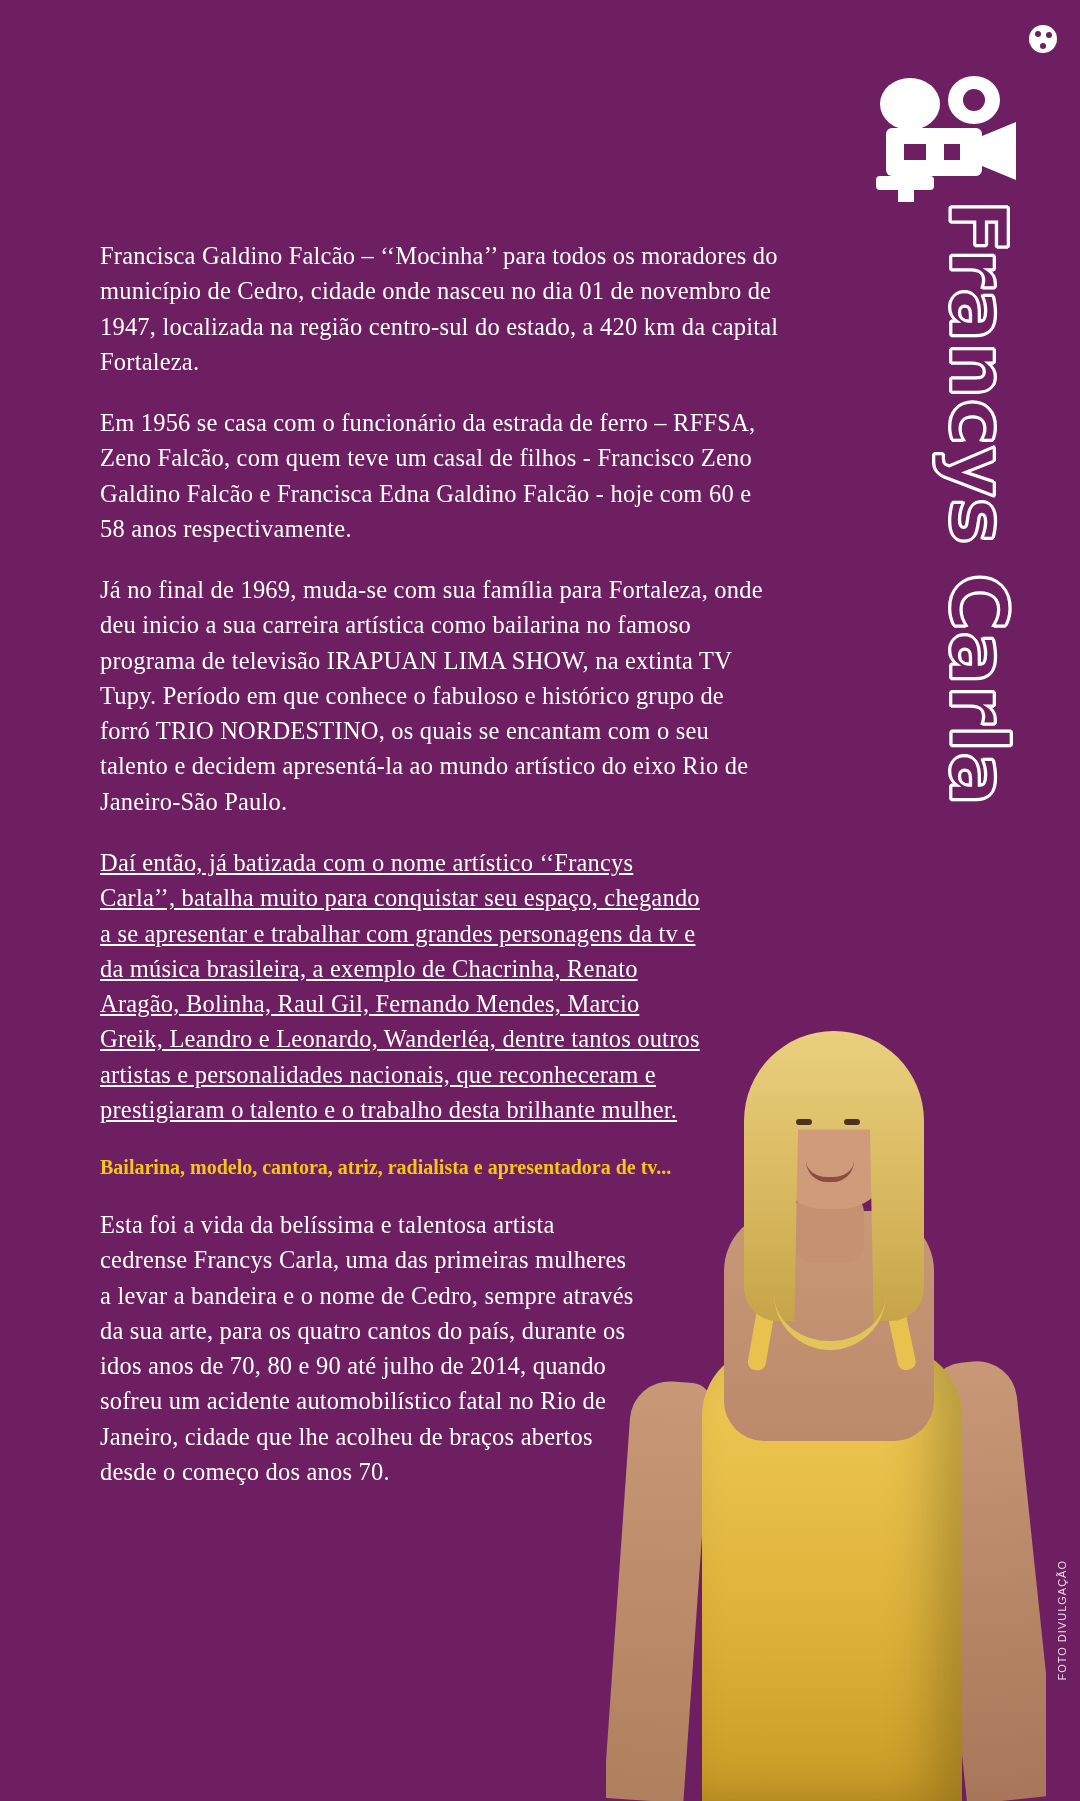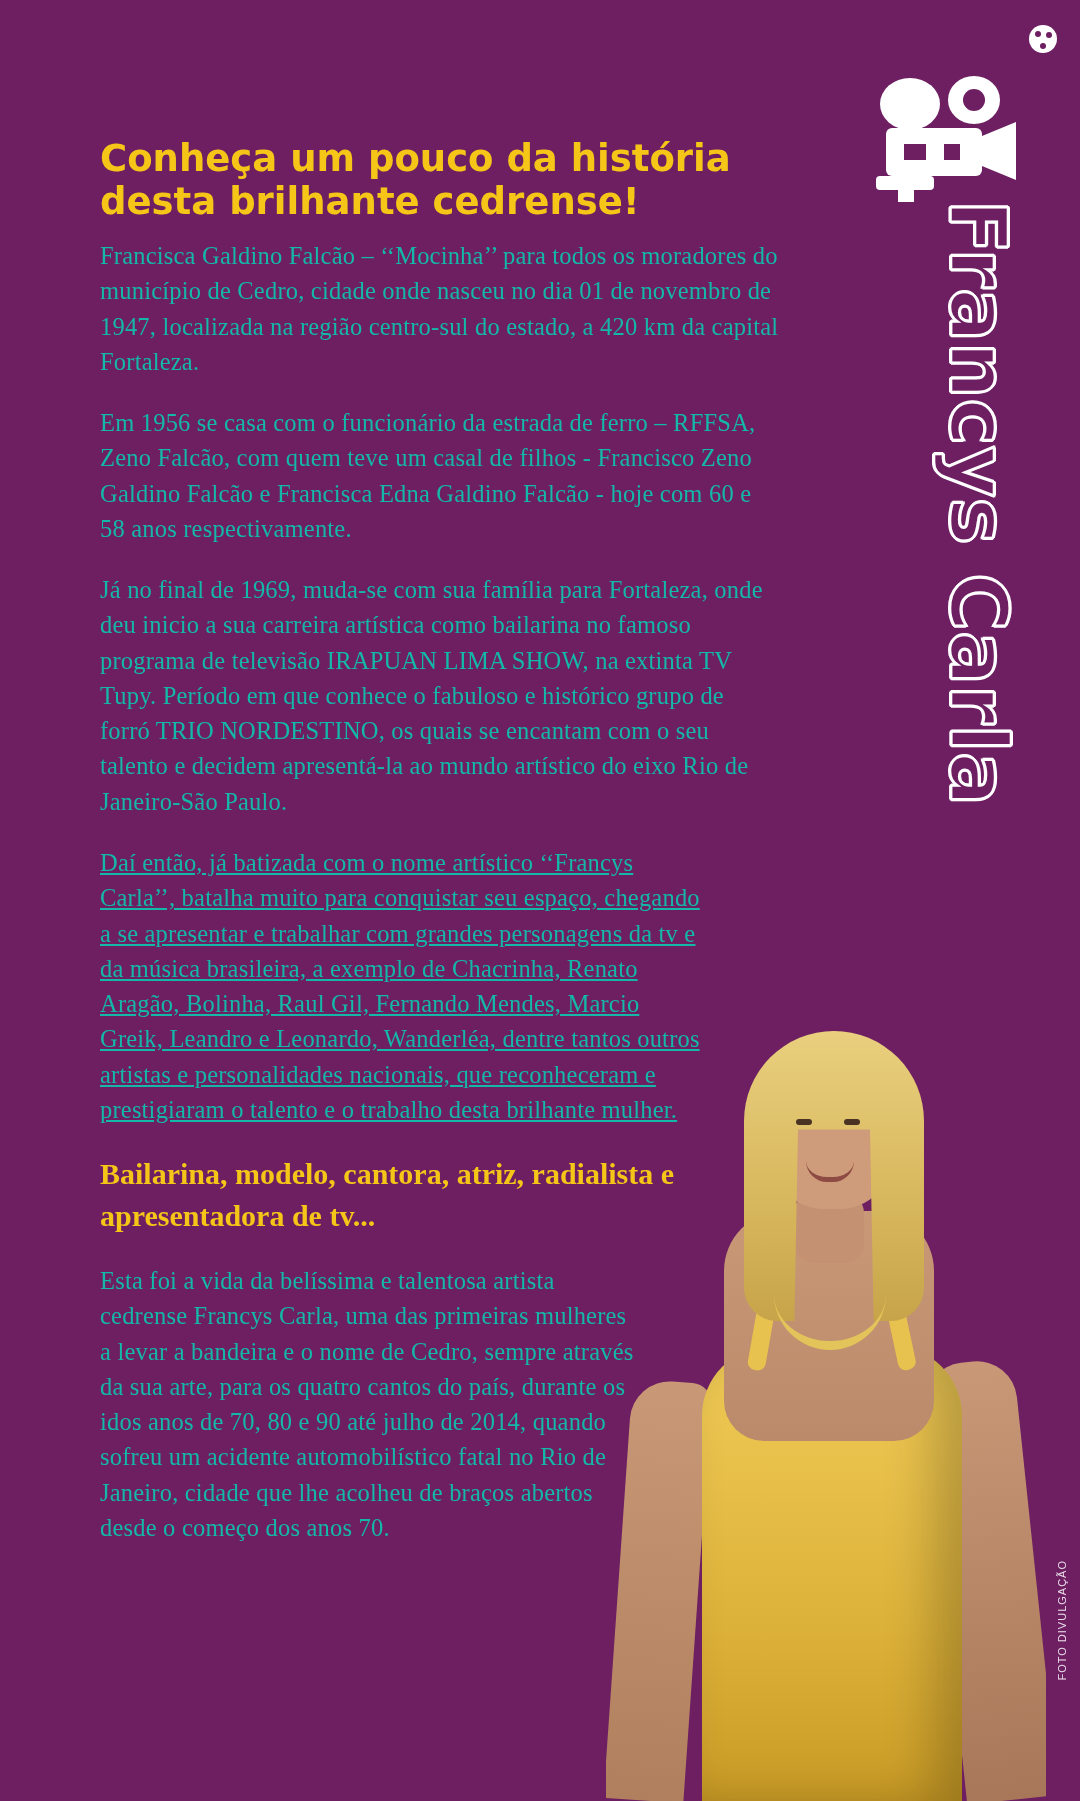--- a/index.html
+++ b/index.html
@@ -82,30 +82,30 @@
   .body-col {
     position: absolute;
     left: 100px;
     top: 238px;
     width: 680px;
   }
   .para {
     font-family: "Liberation Serif", serif;
     font-size: 24.5px;
     line-height: 1.44;
-    color: #14b8a6;
+    color: #ffffff;
     margin: 0 0 26px 0;
     letter-spacing: 0.2px;
   }
   .para.tight { width: 600px; text-decoration: underline; }
   .para.bottom { width: 540px; }
 
   .highlight {
     font-family: "Liberation Serif", serif;
-    font-size: 30px;
+    font-size: 20px;
     line-height: 1.4;
     color: #f5c518;
     font-weight: bold;
     margin: 0 0 26px 0;
     width: 600px;
   }
 
   
   .photo {
     position: absolute;
@@ -260,21 +260,20 @@
       <path d="M124 66 L158 52 L158 110 L124 96 Z" fill="#ffffff"></path>
       <rect x="18" y="106" width="58" height="14" rx="4" fill="#ffffff"></rect>
       <rect x="40" y="118" width="16" height="14" fill="#ffffff"></rect>
     </svg>
   </div>
 
   <div class="vertical-name">
     <span>Francys Carla</span>
   </div>
 
-  <h1 class="headline">Conheça um pouco da história desta brilhante cedrense!</h1>
 
   <div class="body-col">
     <p class="para">Francisca Galdino Falcão – ‘‘Mocinha’’ para todos os moradores do município de Cedro, cidade onde nasceu no dia 01 de novembro de 1947, localizada na região centro-sul do estado, a 420 km da capital Fortaleza.</p>
     <p class="para">Em 1956 se casa com o funcionário da estrada de ferro – RFFSA, Zeno Falcão, com quem teve um casal de filhos - Francisco Zeno Galdino Falcão e Francisca Edna Galdino Falcão - hoje com 60 e 58 anos respectivamente.</p>
     <p class="para">Já no final de 1969, muda-se com sua família para Fortaleza, onde deu inicio a sua carreira artística como bailarina no famoso programa de televisão IRAPUAN LIMA SHOW, na extinta TV Tupy. Período em que conhece o fabuloso e histórico grupo de forró TRIO NORDESTINO, os quais se encantam com o seu talento e decidem apresentá-la ao mundo artístico do eixo Rio de Janeiro-São Paulo.</p>
     <p class="para tight">Daí então, já batizada com o nome artístico ‘‘Francys Carla’’, batalha muito para conquistar seu espaço, chegando a se apresentar e trabalhar com grandes personagens da tv e da música brasileira, a exemplo de Chacrinha, Renato Aragão, Bolinha, Raul Gil, Fernando Mendes, Marcio Greik, Leandro e Leonardo, Wanderléa, dentre tantos outros artistas e personalidades nacionais, que reconheceram e prestigiaram o talento e o trabalho desta brilhante mulher.</p>
     <p class="highlight">Bailarina, modelo, cantora, atriz, radialista e apresentadora de tv...</p>
     <p class="para bottom">Esta foi a vida da belíssima e talentosa artista cedrense Francys Carla, uma das primeiras mulheres a levar a bandeira e o nome de Cedro, sempre através da sua arte, para os quatro cantos do país, durante os idos anos de 70, 80 e 90 até julho de 2014, quando sofreu um acidente automobilístico fatal no Rio de Janeiro, cidade que lhe acolheu de braços abertos desde o começo dos anos 70.</p>
   </div>
 

